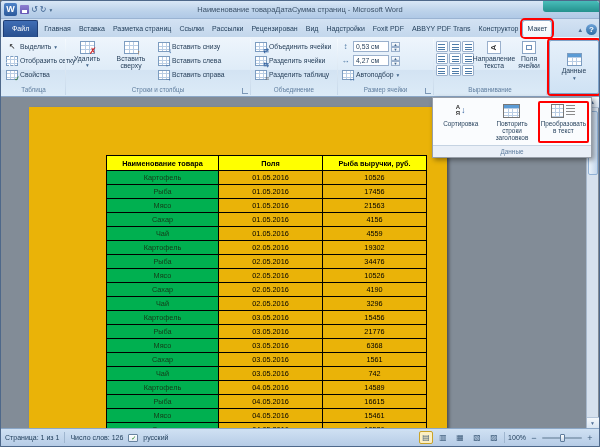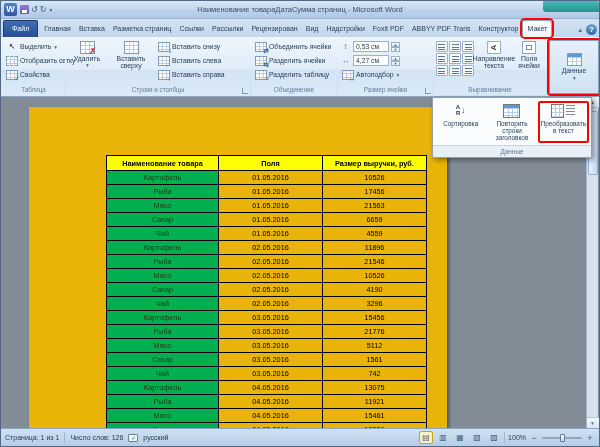--- a/index.html
+++ b/index.html
@@ -428,21 +428,21 @@
   <div class="docarea">
     <div class="page">
       <table class="doc-table">
         <thead>
           <tr>
 
               <th>Наименование товара</th>
 
               <th>Поля</th>
 
-              <th>Размер выручки, руб.</th>
+              <th>Рыба выручки, руб.</th>
             </tr>
         </thead>
         <tbody>
 
             <tr>
               <td class="c-prod w1">Картофель</td>
               <td class="w2">01.05.2016</td>
               <td class="w3">10526</td>
             </tr>
 
@@ -454,39 +454,39 @@
 
             <tr>
               <td class="c-prod w1">Мясо</td>
               <td class="w2">01.05.2016</td>
               <td class="w3">21563</td>
             </tr>
 
             <tr>
               <td class="c-prod w1">Сахар</td>
               <td class="w2">01.05.2016</td>
-              <td class="w3">6659</td>
+              <td class="w3">4156</td>
             </tr>
 
             <tr>
               <td class="c-prod w1">Чай</td>
               <td class="w2">01.05.2016</td>
               <td class="w3">4559</td>
             </tr>
 
             <tr>
               <td class="c-prod w1">Картофель</td>
               <td class="w2">02.05.2016</td>
-              <td class="w3">11896</td>
+              <td class="w3">19302</td>
             </tr>
 
             <tr>
               <td class="c-prod w1">Рыба</td>
               <td class="w2">02.05.2016</td>
-              <td class="w3">21546</td>
+              <td class="w3">34476</td>
             </tr>
 
             <tr>
               <td class="c-prod w1">Мясо</td>
               <td class="w2">02.05.2016</td>
               <td class="w3">10526</td>
             </tr>
 
             <tr>
               <td class="c-prod w1">Сахар</td>
@@ -508,45 +508,45 @@
 
             <tr>
               <td class="c-prod w1">Рыба</td>
               <td class="w2">03.05.2016</td>
               <td class="w3">21776</td>
             </tr>
 
             <tr>
               <td class="c-prod w1">Мясо</td>
               <td class="w2">03.05.2016</td>
-              <td class="w3">5112</td>
+              <td class="w3">6368</td>
             </tr>
 
             <tr>
               <td class="c-prod w1">Сахар</td>
               <td class="w2">03.05.2016</td>
               <td class="w3">1561</td>
             </tr>
 
             <tr>
               <td class="c-prod w1">Чай</td>
               <td class="w2">03.05.2016</td>
               <td class="w3">742</td>
             </tr>
 
             <tr>
               <td class="c-prod w1">Картофель</td>
               <td class="w2">04.05.2016</td>
-              <td class="w3">13075</td>
+              <td class="w3">14589</td>
             </tr>
 
             <tr>
               <td class="c-prod w1">Рыба</td>
               <td class="w2">04.05.2016</td>
-              <td class="w3">11921</td>
+              <td class="w3">16615</td>
             </tr>
 
             <tr>
               <td class="c-prod w1">Мясо</td>
               <td class="w2">04.05.2016</td>
               <td class="w3">15461</td>
             </tr>
 
             <tr>
               <td class="c-prod w1">Сахар</td>

